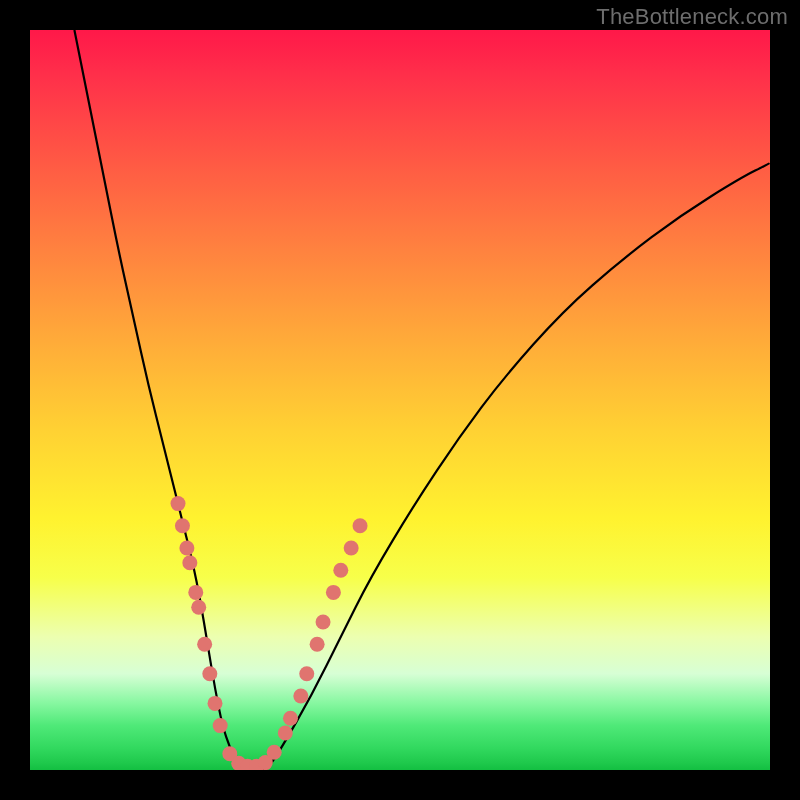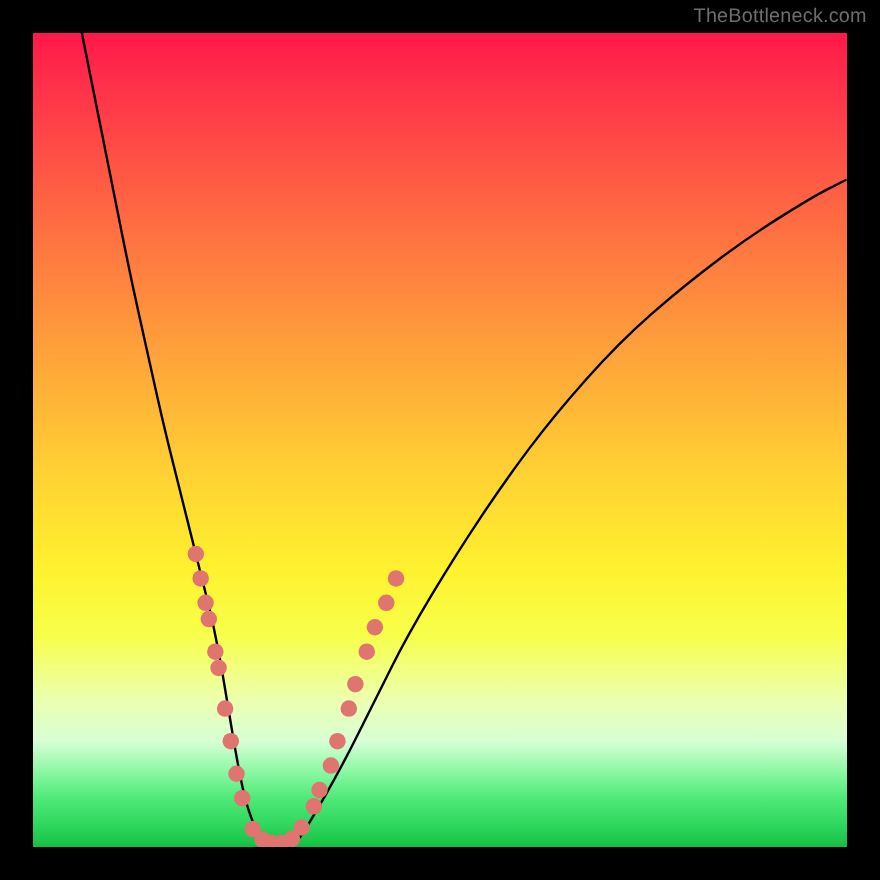--- a/index.html
+++ b/index.html
@@ -47,21 +47,21 @@
       #32d95f 97%,
       #1fc94c 99%,
       #13bf41 100%
     );
   }
   .watermark {
     position: absolute;
     top: 4px;
     right: 12px;
     color: #6d6d6d;
-    font-size: 18px;
+    font-size: 22px;
     font-weight: 500;
     letter-spacing: 0.2px;
     user-select: none;
   }
   svg.curve {
     position: absolute;
     inset: 0;
     width: 740px;
     height: 740px;
   }

